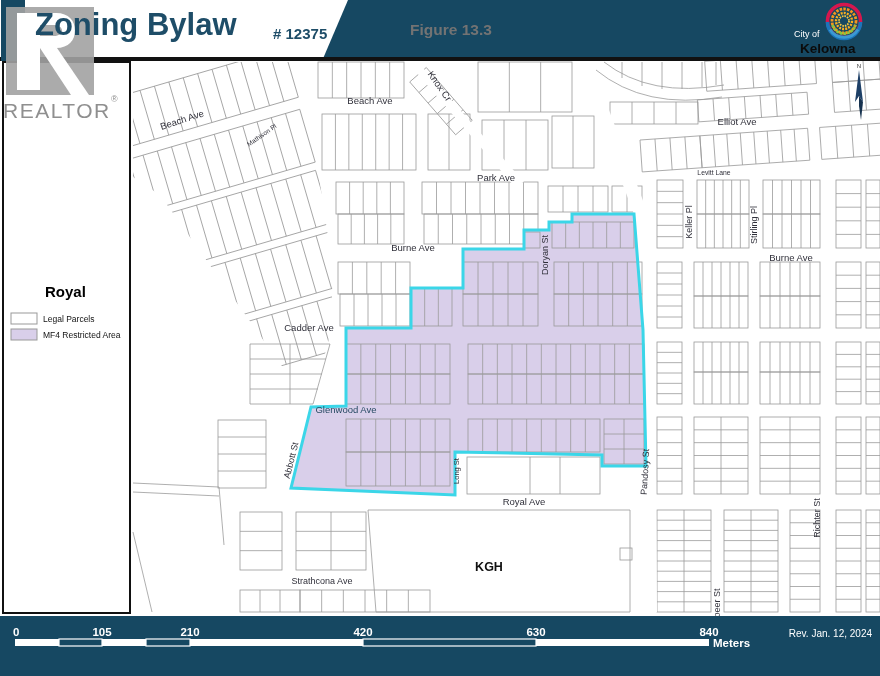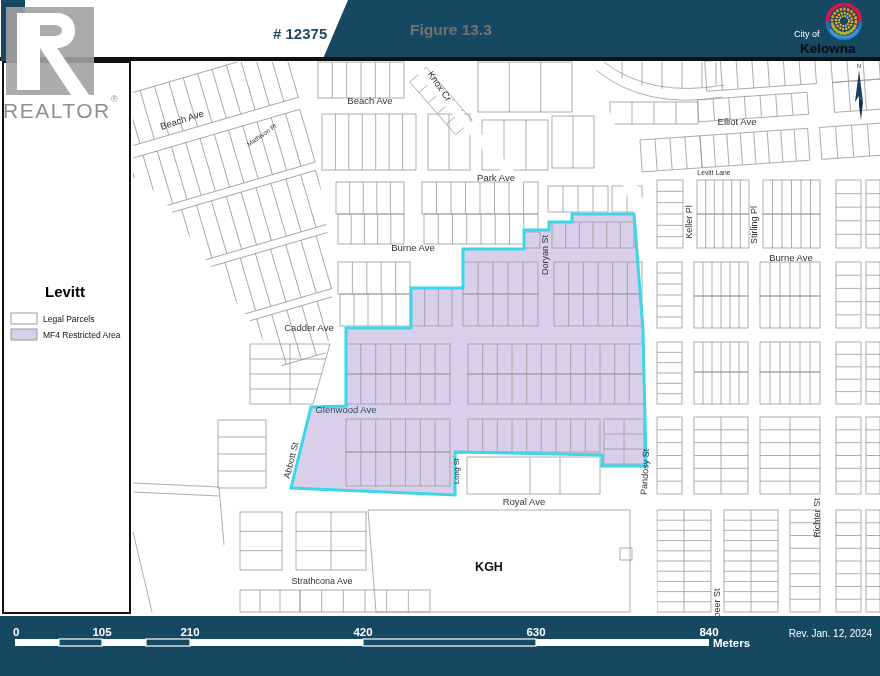--- a/index.html
+++ b/index.html
@@ -577,38 +577,39 @@
   <rect x="6" y="7" width="88" height="88" fill="#a2a2a2" fill-opacity="0.9"></rect>
   <g fill="#fff">
     <rect x="17" y="13" width="23" height="77"></rect>
     <path fill-rule="evenodd" d="M40,13 h16 c13,0 19,8 19,17.5 c0,9.5 -6,17.5 -19,17.5 h-16 z M40,25 h14 c5,0 8,2.5 8,5.5 c0,3 -3,5.5 -8,5.5 h-14 z"></path>
     <polygon points="40,48 57,48 89,95 71,95"></polygon>
   </g>
   <text x="3" y="118" font-size="21" fill="#8f8f8f" letter-spacing="1.5">REALTOR</text>
   <text x="111" y="102" font-size="9" fill="#8f8f8f">®</text>
 </svg>
 
+<div class="abs" style="left:35px;top:7px;font-size:31px;font-weight:bold;color:#1e4d68;">Zoning Bylaw</div>
 <div class="abs" style="left:253px;top:25px;font-size:15px;font-weight:bold;color:#1e4d68;margin-left:20px;">#&nbsp;12375</div>
 <div class="abs" style="left:385px;top:21px;font-size:15.5px;font-weight:bold;color:#737373;margin-left:25px;">Figure 13.3</div>
 
 <svg class="abs" style="left:780px;top:0" width="100" height="61">
   <g transform="translate(64,21)" fill="none">
     <circle r="16.5" stroke="#d5174e" stroke-width="3.6"></circle>
     <path d="M -16.5,1 A 16.5,16.5 0 0 0 16.5,1" stroke="#1b75bb" stroke-width="3.6"></path>
     <path d="M -14,8.5 A 16.5,16.5 0 0 0 14,8.5" stroke="#3a9ad2" stroke-width="3"></path>
     <circle r="12" stroke="#f7941d" stroke-width="2.8" stroke-dasharray="2.5 1.2"></circle>
     <path d="M -11.5,4 A 12,12 0 0 0 11.5,4" stroke="#8bc53f" stroke-width="2.8" stroke-dasharray="2.5 1.2"></path>
     <circle r="8" stroke="#fbaf1e" stroke-width="2.4" stroke-dasharray="2 1.1"></circle>
     <circle r="5" stroke="#f9ca40" stroke-width="1.8" stroke-dasharray="1.6 1"></circle>
   </g>
   <text x="14" y="37" font-size="9" fill="#fff">City of</text>
   <text x="20" y="53" font-size="13.5" font-weight="bold" fill="#0b0b0b">Kelowna</text>
 </svg>
 
-<div class="abs" style="left:45px;top:283px;font-size:15px;font-weight:bold;color:#000;">Levitt</div>
+<div class="abs" style="left:45px;top:283px;font-size:15px;font-weight:bold;color:#000;">Royal</div>
 <svg class="abs" style="left:10px;top:312px" width="120" height="34">
   <rect x="1" y="1" width="26" height="11" fill="#fff" stroke="#999" stroke-width="1"></rect>
   <rect x="1" y="17" width="26" height="11" fill="#d9cfea" stroke="#999" stroke-width="1"></rect>
   <text x="33" y="10" font-size="8.5" fill="#111" font-family="Liberation Sans, sans-serif">Legal Parcels</text>
   <text x="33" y="26" font-size="8.5" fill="#111" font-family="Liberation Sans, sans-serif">MF4 Restricted Area</text>
 </svg>
 
 <div class="abs" style="left:0;top:616px;width:880px;height:60px;background:#164862;"></div>
 <svg class="abs" style="left:0;top:616px" width="880" height="60" font-family="Liberation Sans, sans-serif">
   <g font-size="11.5" font-weight="bold" fill="#fff">

